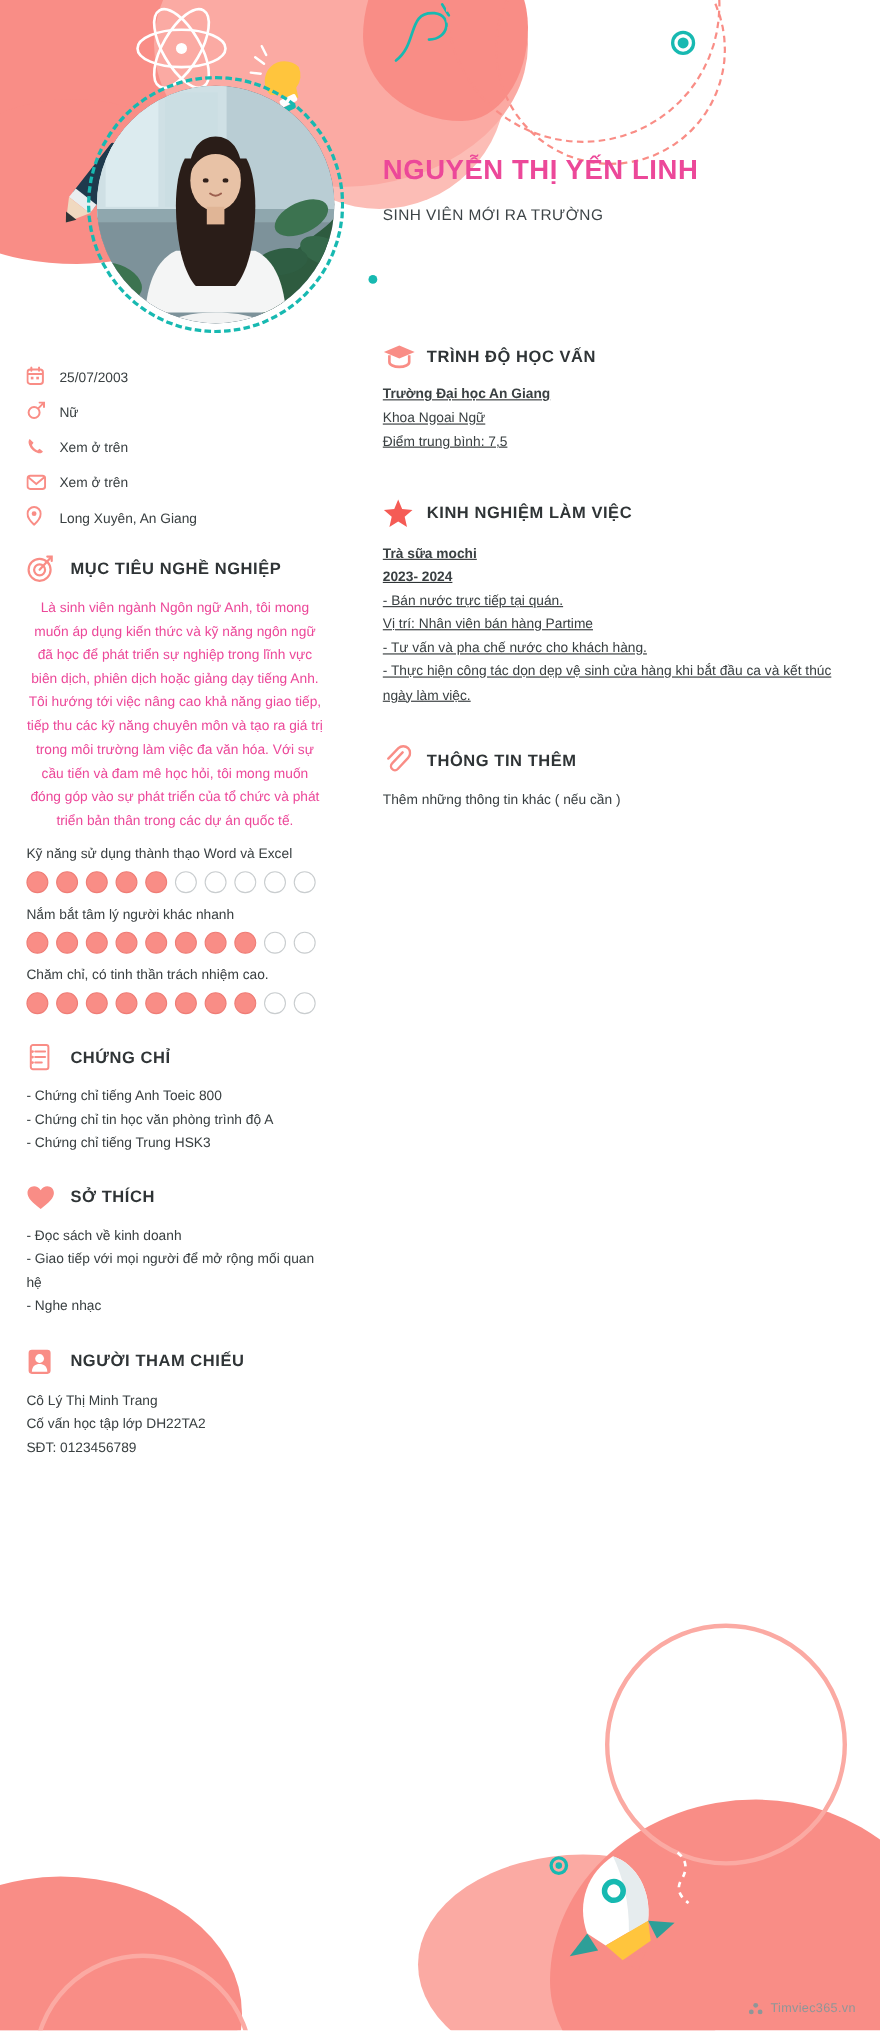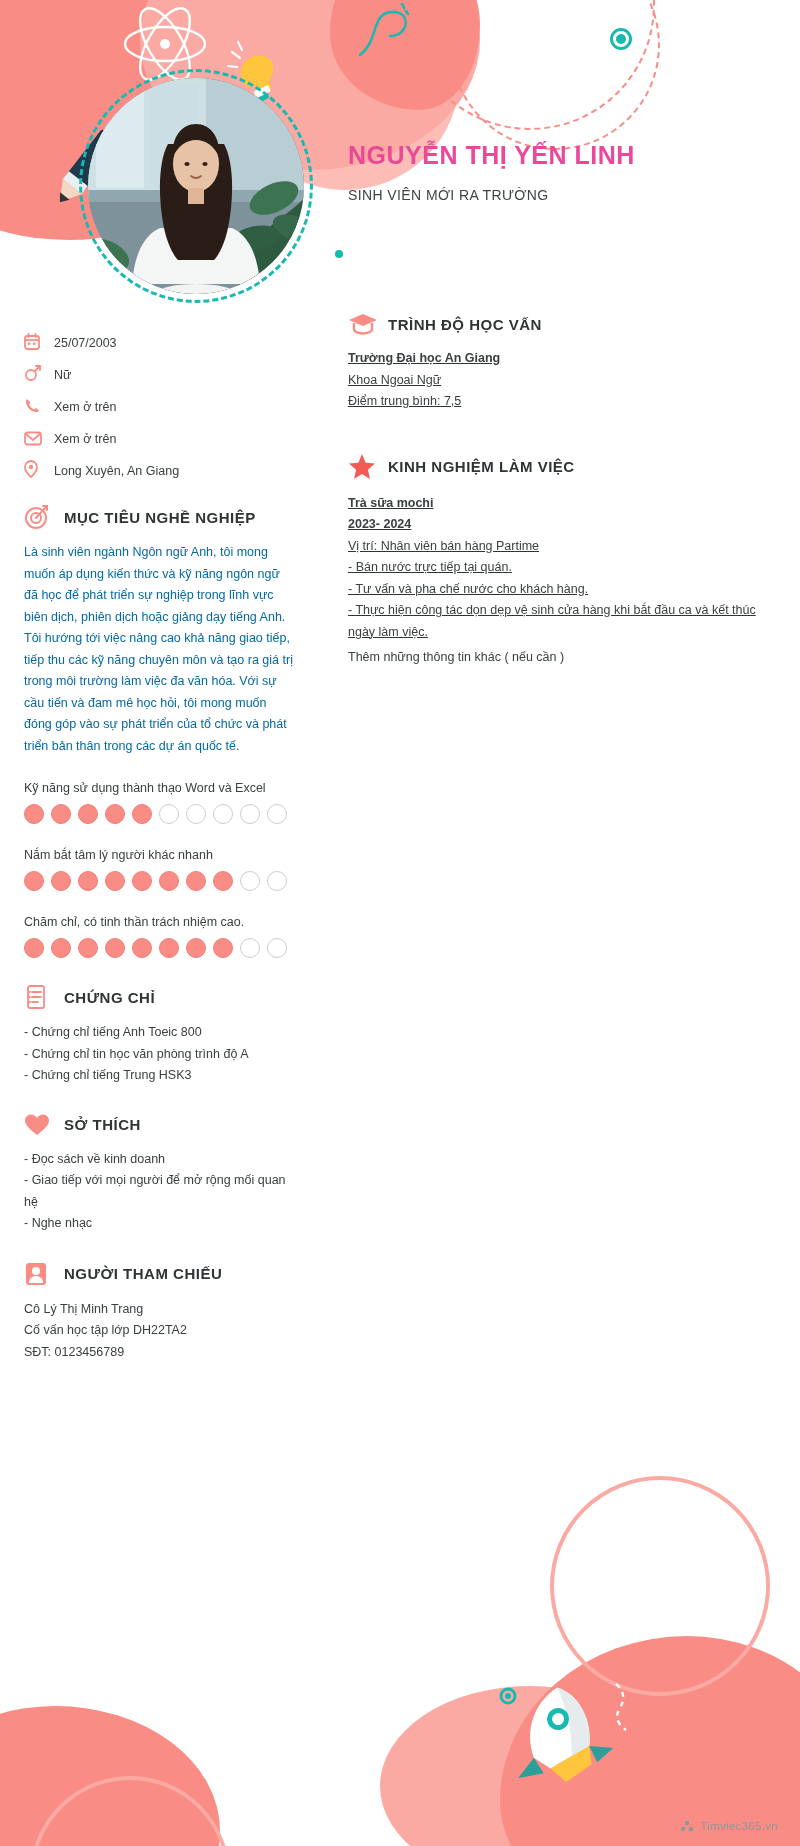--- a/index.html
+++ b/index.html
@@ -159,28 +159,29 @@
     font-size: 15px;
     font-weight: bold;
     letter-spacing: .5px;
     color: #2f3436;
   }
   .sec-title .ico { width: 30px; flex: 0 0 30px; display: flex; align-items: center; justify-content: flex-start; }
 
   p.body, .body {
     font-size: 12.5px;
     line-height: 1.72;
-    color: #0369a1;
+    color: #ec4899;
     margin: 0;
+    text-align: center;
   }
   .line { font-size: 12.5px; line-height: 1.72; color: #3a4042; }
   .line.bold { font-weight: bold; }
 
   
-  .skill-label { font-size: 12.5px; color: #3a4042; margin-top: 24px; }
+  .skill-label { font-size: 12.5px; color: #3a4042; margin-top: 12px; }
   .dots { display: flex; gap: 7px; margin-top: 9px; }
   .dot {
     width: 20px; height: 20px;
     border-radius: 50%;
     border: 1.5px solid #c9cdcf;
     background: #ffffff;
   }
   .dot.on { background: #f98d86; border-color: #ef7d76; }
 
   
@@ -512,26 +513,34 @@
     <span class="ico">
       <svg width="28" height="28" viewBox="0 0 28 28">
           <path d="M14 1 L17.6 9.8 L27 10.6 L19.9 16.8 L22 26 L14 21 L6 26 L8.1 16.8 L1 10.6 L10.4 9.8 Z" fill="#f55b55"></path>
         </svg>
     </span>
     <span class="t">KINH NGHIỆM LÀM VIỆC</span>
   </div>
   <div class="r-block">
     <div class="line bold">Trà sữa mochi</div>
     <div class="line bold">2023- 2024</div>
+    <div class="line">- Bán nước trực tiếp tại quán.</div>
     <div class="line">Vị trí: Nhân viên bán hàng Partime</div>
-    <div class="line">- Bán nước trực tiếp tại quán.</div>
     <div class="line">- Tư vấn và pha chế nước cho khách hàng.</div>
     <div class="line">- Thực hiện công tác dọn dẹp vệ sinh cửa hàng khi bắt đầu ca và kết thúc ngày làm việc.</div>
   </div>
 
+  <div class="sec-title" style="margin-top:34px">
+    <span class="ico">
+      <svg width="26" height="28" viewBox="0 0 26 28">
+          <path d="M18 7 L8.5 17 a3.6 3.6 0 0 0 5.1 5.1 L23 12 a6.2 6.2 0 0 0 -8.8 -8.8 L5 12.6" fill="none" stroke="#f98d86" stroke-width="2.2" stroke-linecap="round"></path>
+        </svg>
+    </span>
+    <span class="t">THÔNG TIN THÊM</span>
+  </div>
   <div class="line">Thêm những thông tin khác ( nếu cần )</div>
 </div>
 
 <div class="bottom-deco">
   <div class="b-blob2"></div>
   <div class="b-blob1"></div>
   <div class="b-blob4"></div>
   <div class="b-blob3"></div>
 
   <div class="b-arc" style="right:30px;bottom:150px;width:220px;height:220px;border-color:#fbaaa3;border-width:4px;"></div>

